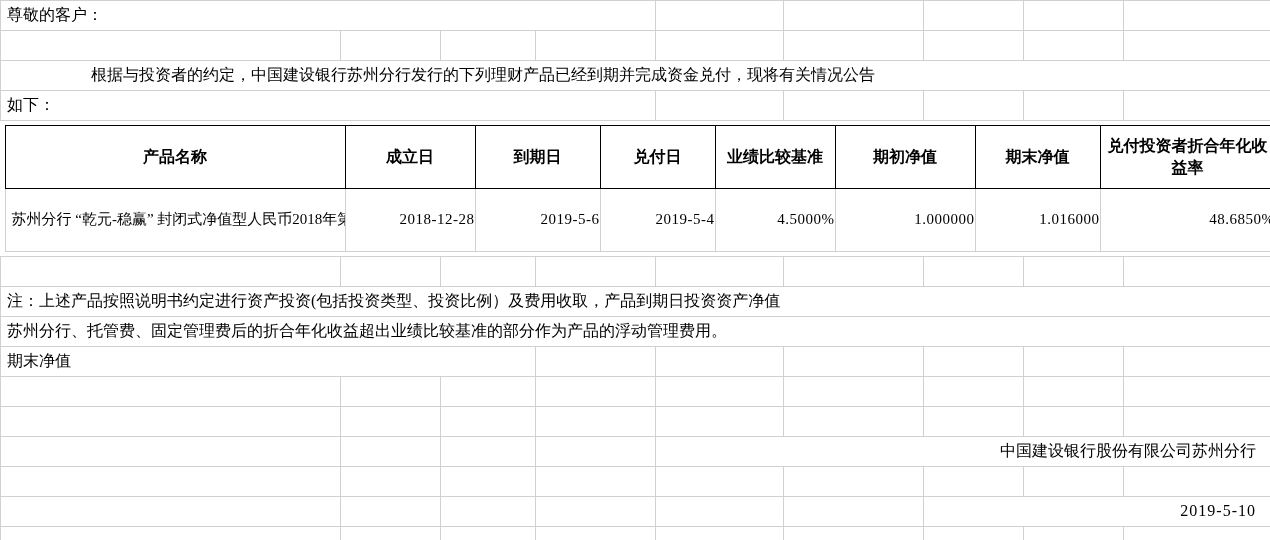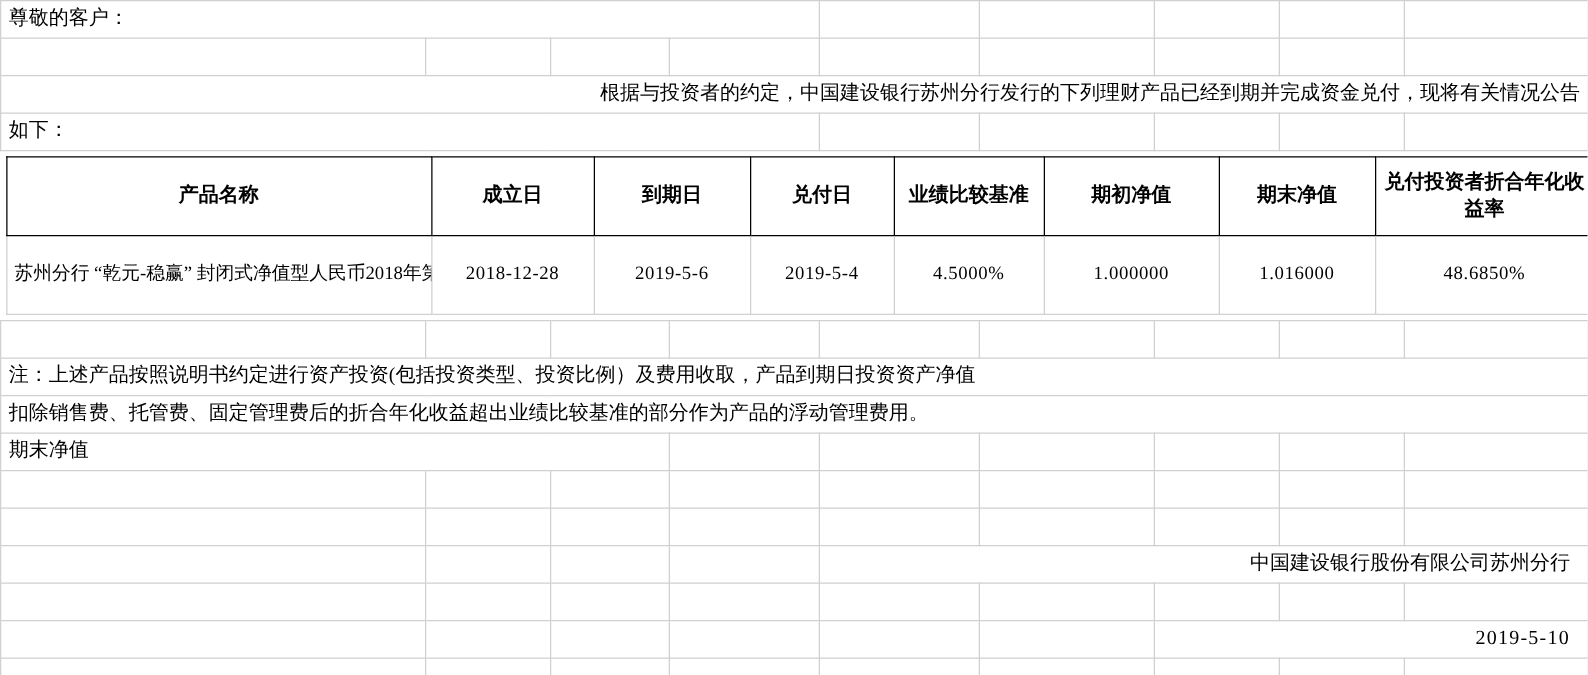--- a/index.html
+++ b/index.html
@@ -32,33 +32,32 @@
     line-height: 1.3;
     height: 29px;
     overflow: hidden;
     white-space: nowrap;
   }
   .txt {
     padding: 0 6px;
   }
   .indent {
     padding-left: 90px;
-    text-align: right;
   }
   .greet {
     font-size: 16px;
     padding-left: 6px;
   }
   .body-line {
     font-size: 16px;
   }
   
   .ptable td {
     border: 1px solid #000000;
-    text-align: center;
+    text-align: right;
     font-size: 15px;
     vertical-align: middle;
     padding: 2px 4px;
     white-space: normal;
   }
   .ptable th {
     border: 1px solid #000000;
     text-align: center;
     font-weight: bold;
     font-size: 16px;
@@ -206,21 +205,21 @@
     </tr>
 
     <tr>
       <td colspan="9">
         <div class="txt body-line note-indent">注：上述产品按照说明书约定进行资产投资(包括投资类型、投资比例）及费用收取，产品到期日投资资产净值</div>
       </td>
     </tr>
 
     <tr>
       <td colspan="9">
-        <div class="txt body-line">扣除销售费、托管费、固定管理费后的折合年化收益超出业绩比较基准的部分作为产品的浮动管理费用。</div>
+        <div class="txt body-line">苏州分行、托管费、固定管理费后的折合年化收益超出业绩比较基准的部分作为产品的浮动管理费用。</div>
       </td>
     </tr>
 
     <tr>
       <td colspan="3">
         <div class="txt body-line">期末净值</div>
       </td>
       <td></td>
       <td></td>
       <td></td>

